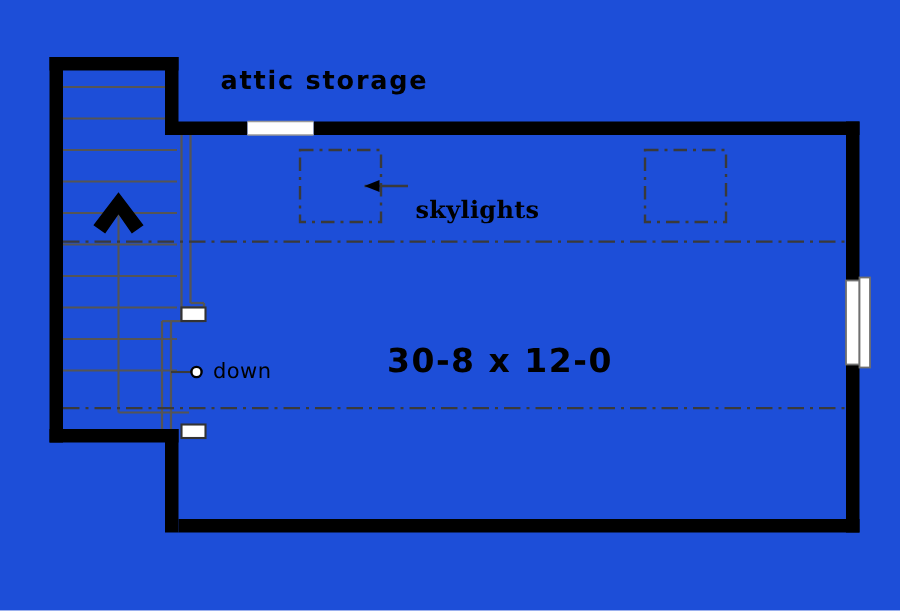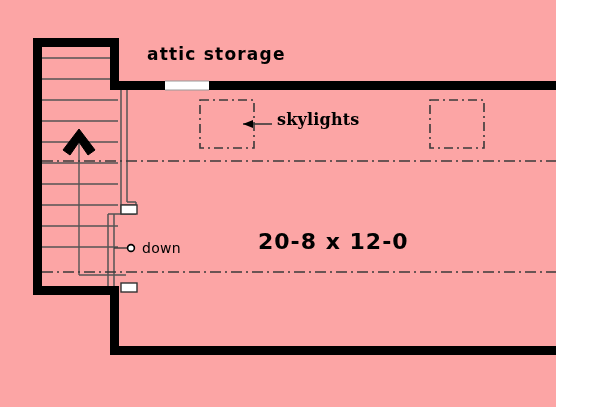--- a/index.html
+++ b/index.html
@@ -5,23 +5,23 @@
   html, body {
     margin: 0;
     padding: 0;
     background: #ffffff;
   }
   body {
     font-family: "DejaVu Sans", sans-serif;
   }
   #plan {
     position: relative;
-    width: 556px;
+    width: 600px;
     height: 407px;
-    background: #fca5a5;
+    background: #1d4ed8;
     overflow: hidden;
   }
   .svg-layer {
     position: absolute;
     left: 0;
     top: 0;
     width: 600px;
     height: 407px;
   }
   .label {
@@ -160,20 +160,20 @@
 
     <g stroke="#3a3a3a" stroke-width="1.5" fill="none" stroke-dasharray="11 4 2 4">
       <line x1="42" y1="161" x2="564" y2="161"></line>
       <line x1="42" y1="272" x2="564" y2="272"></line>
     </g>
 
   </svg>
 
   <div class="label lbl-attic" style="left:147px; top:46px;">attic  storage</div>
 
-  <div class="label lbl-skylights" style="left:277px; top:112px;">skylights</div>
+  <div class="label lbl-skylights" style="left:277px; top:132px;">skylights</div>
 
   <div class="label lbl-down" style="left:142px; top:241px;">down</div>
 
 
-  <div class="label lbl-dims" style="left:258px; top:231px;">20-8 x 12-0</div>
+  <div class="label lbl-dims" style="left:258px; top:231px;">30-8 x 12-0</div>
 
 </div>
 
 </body></html>

